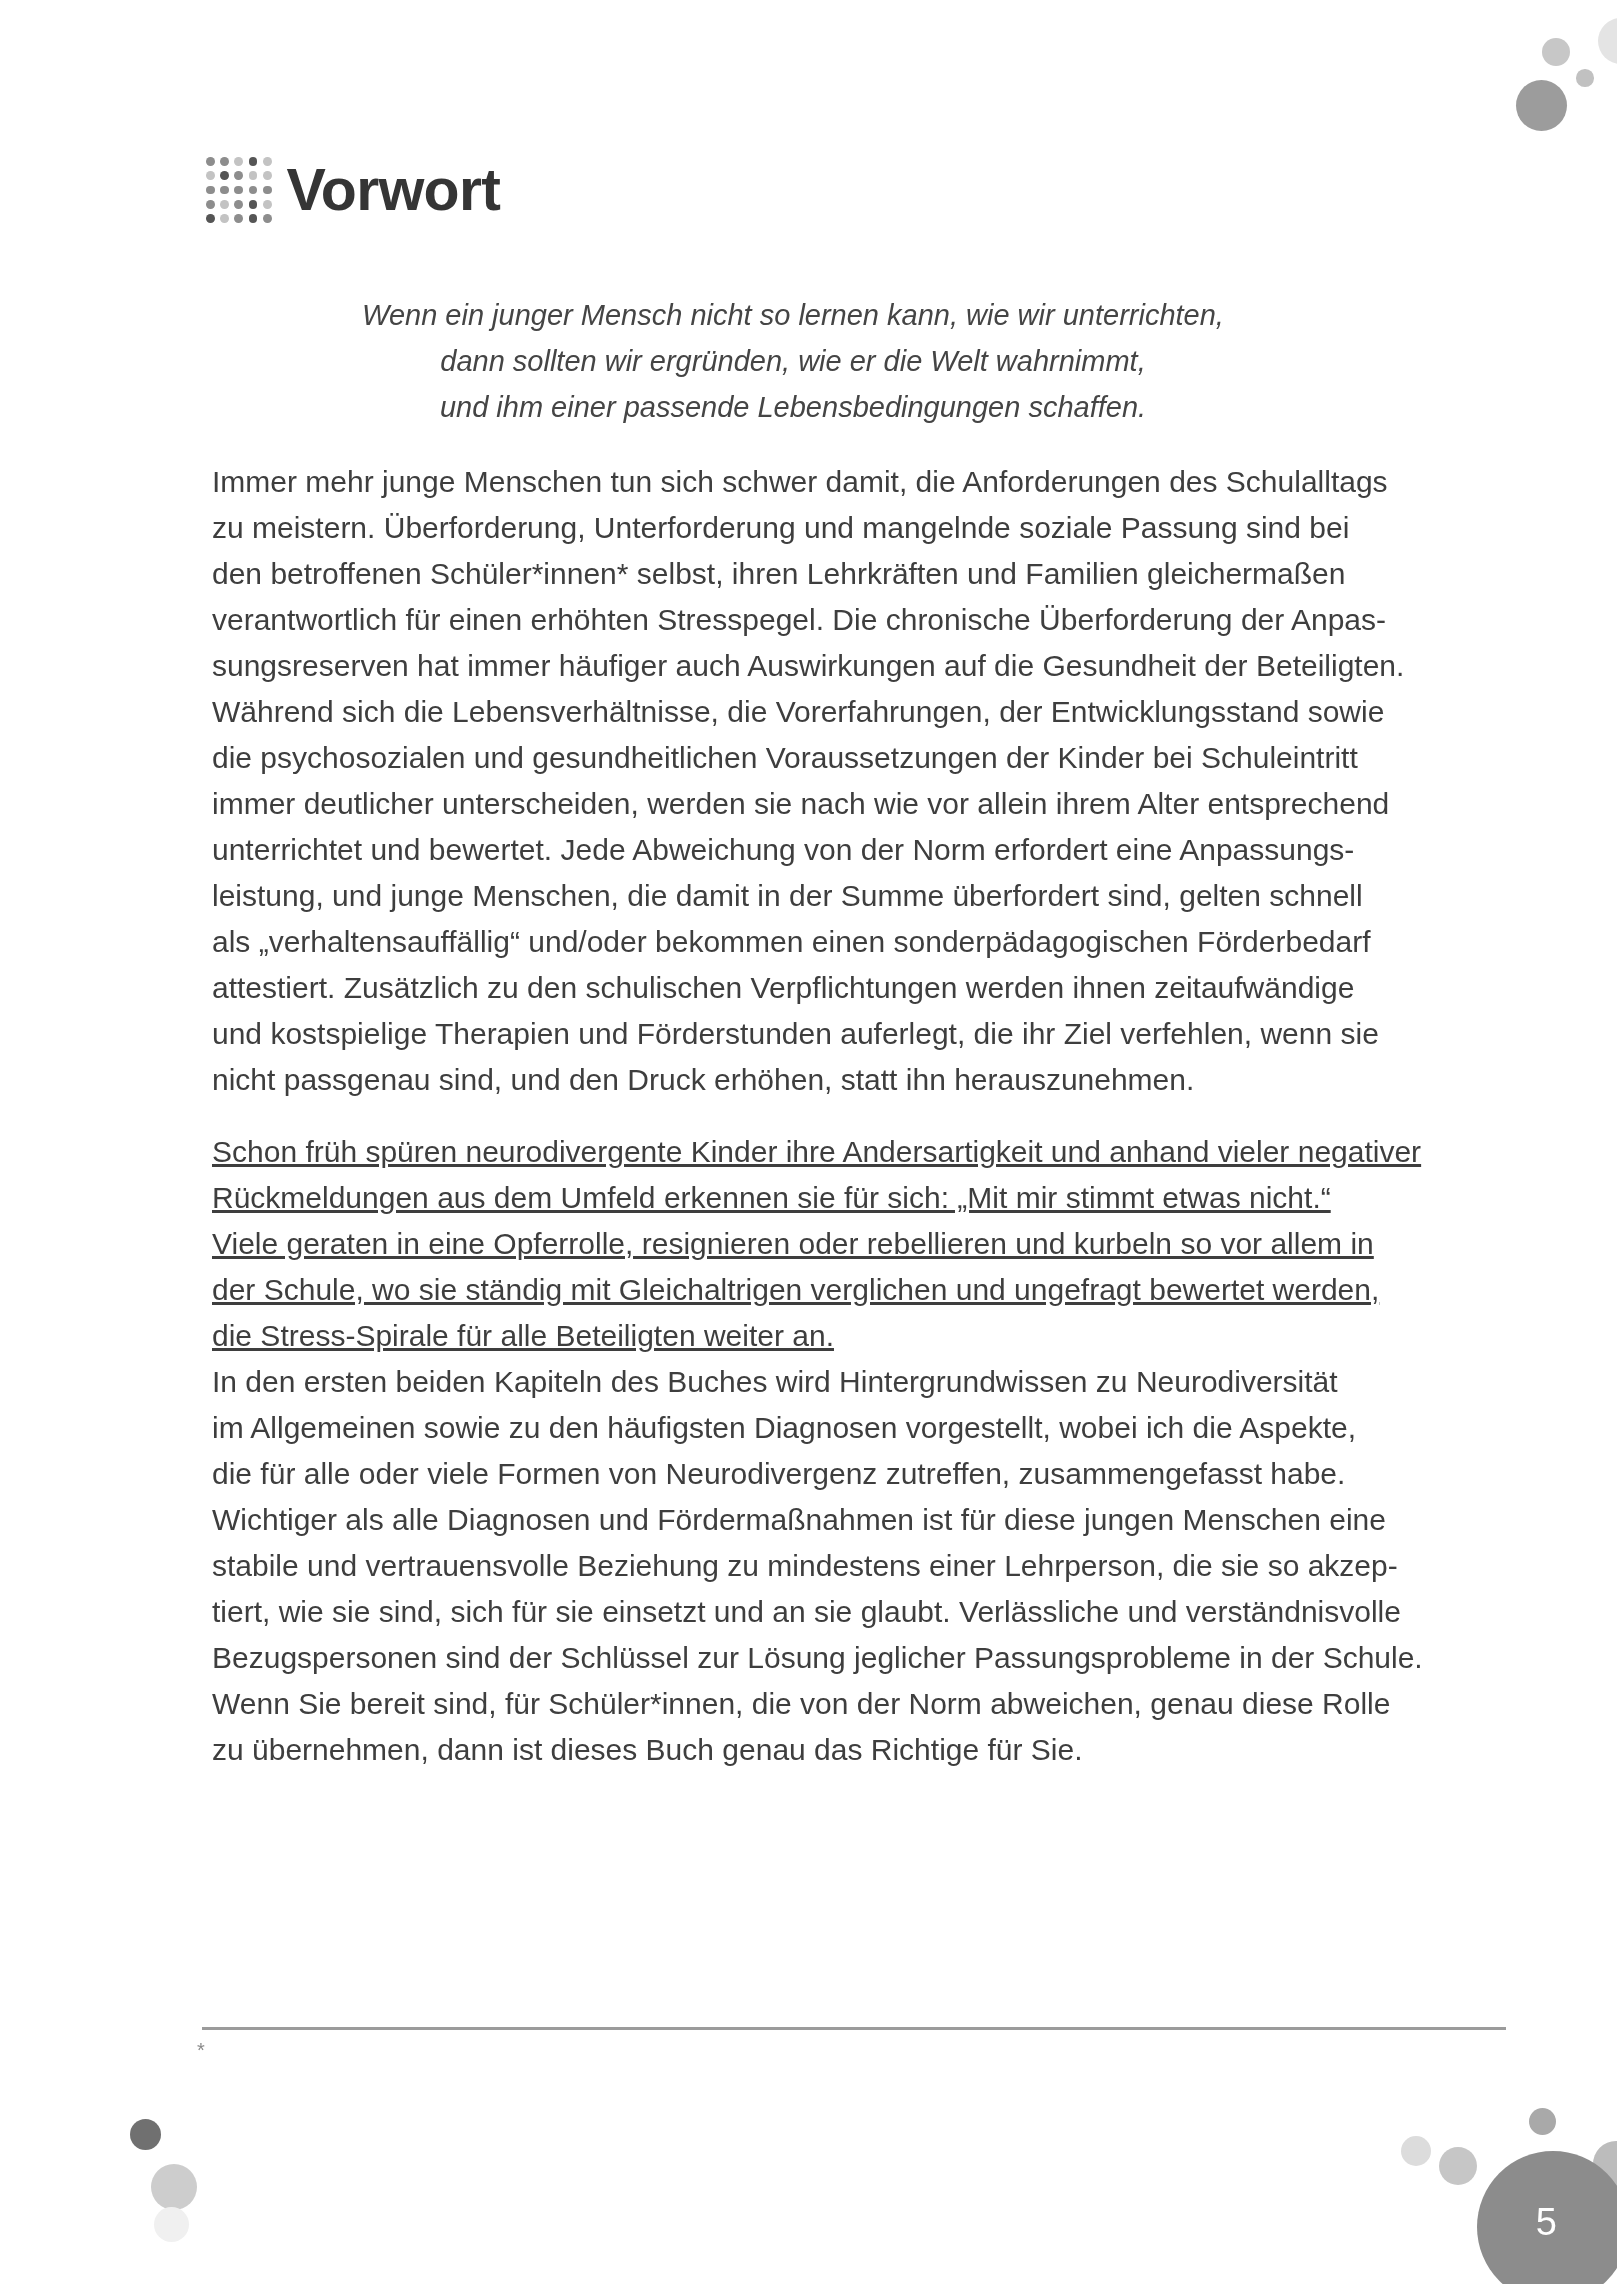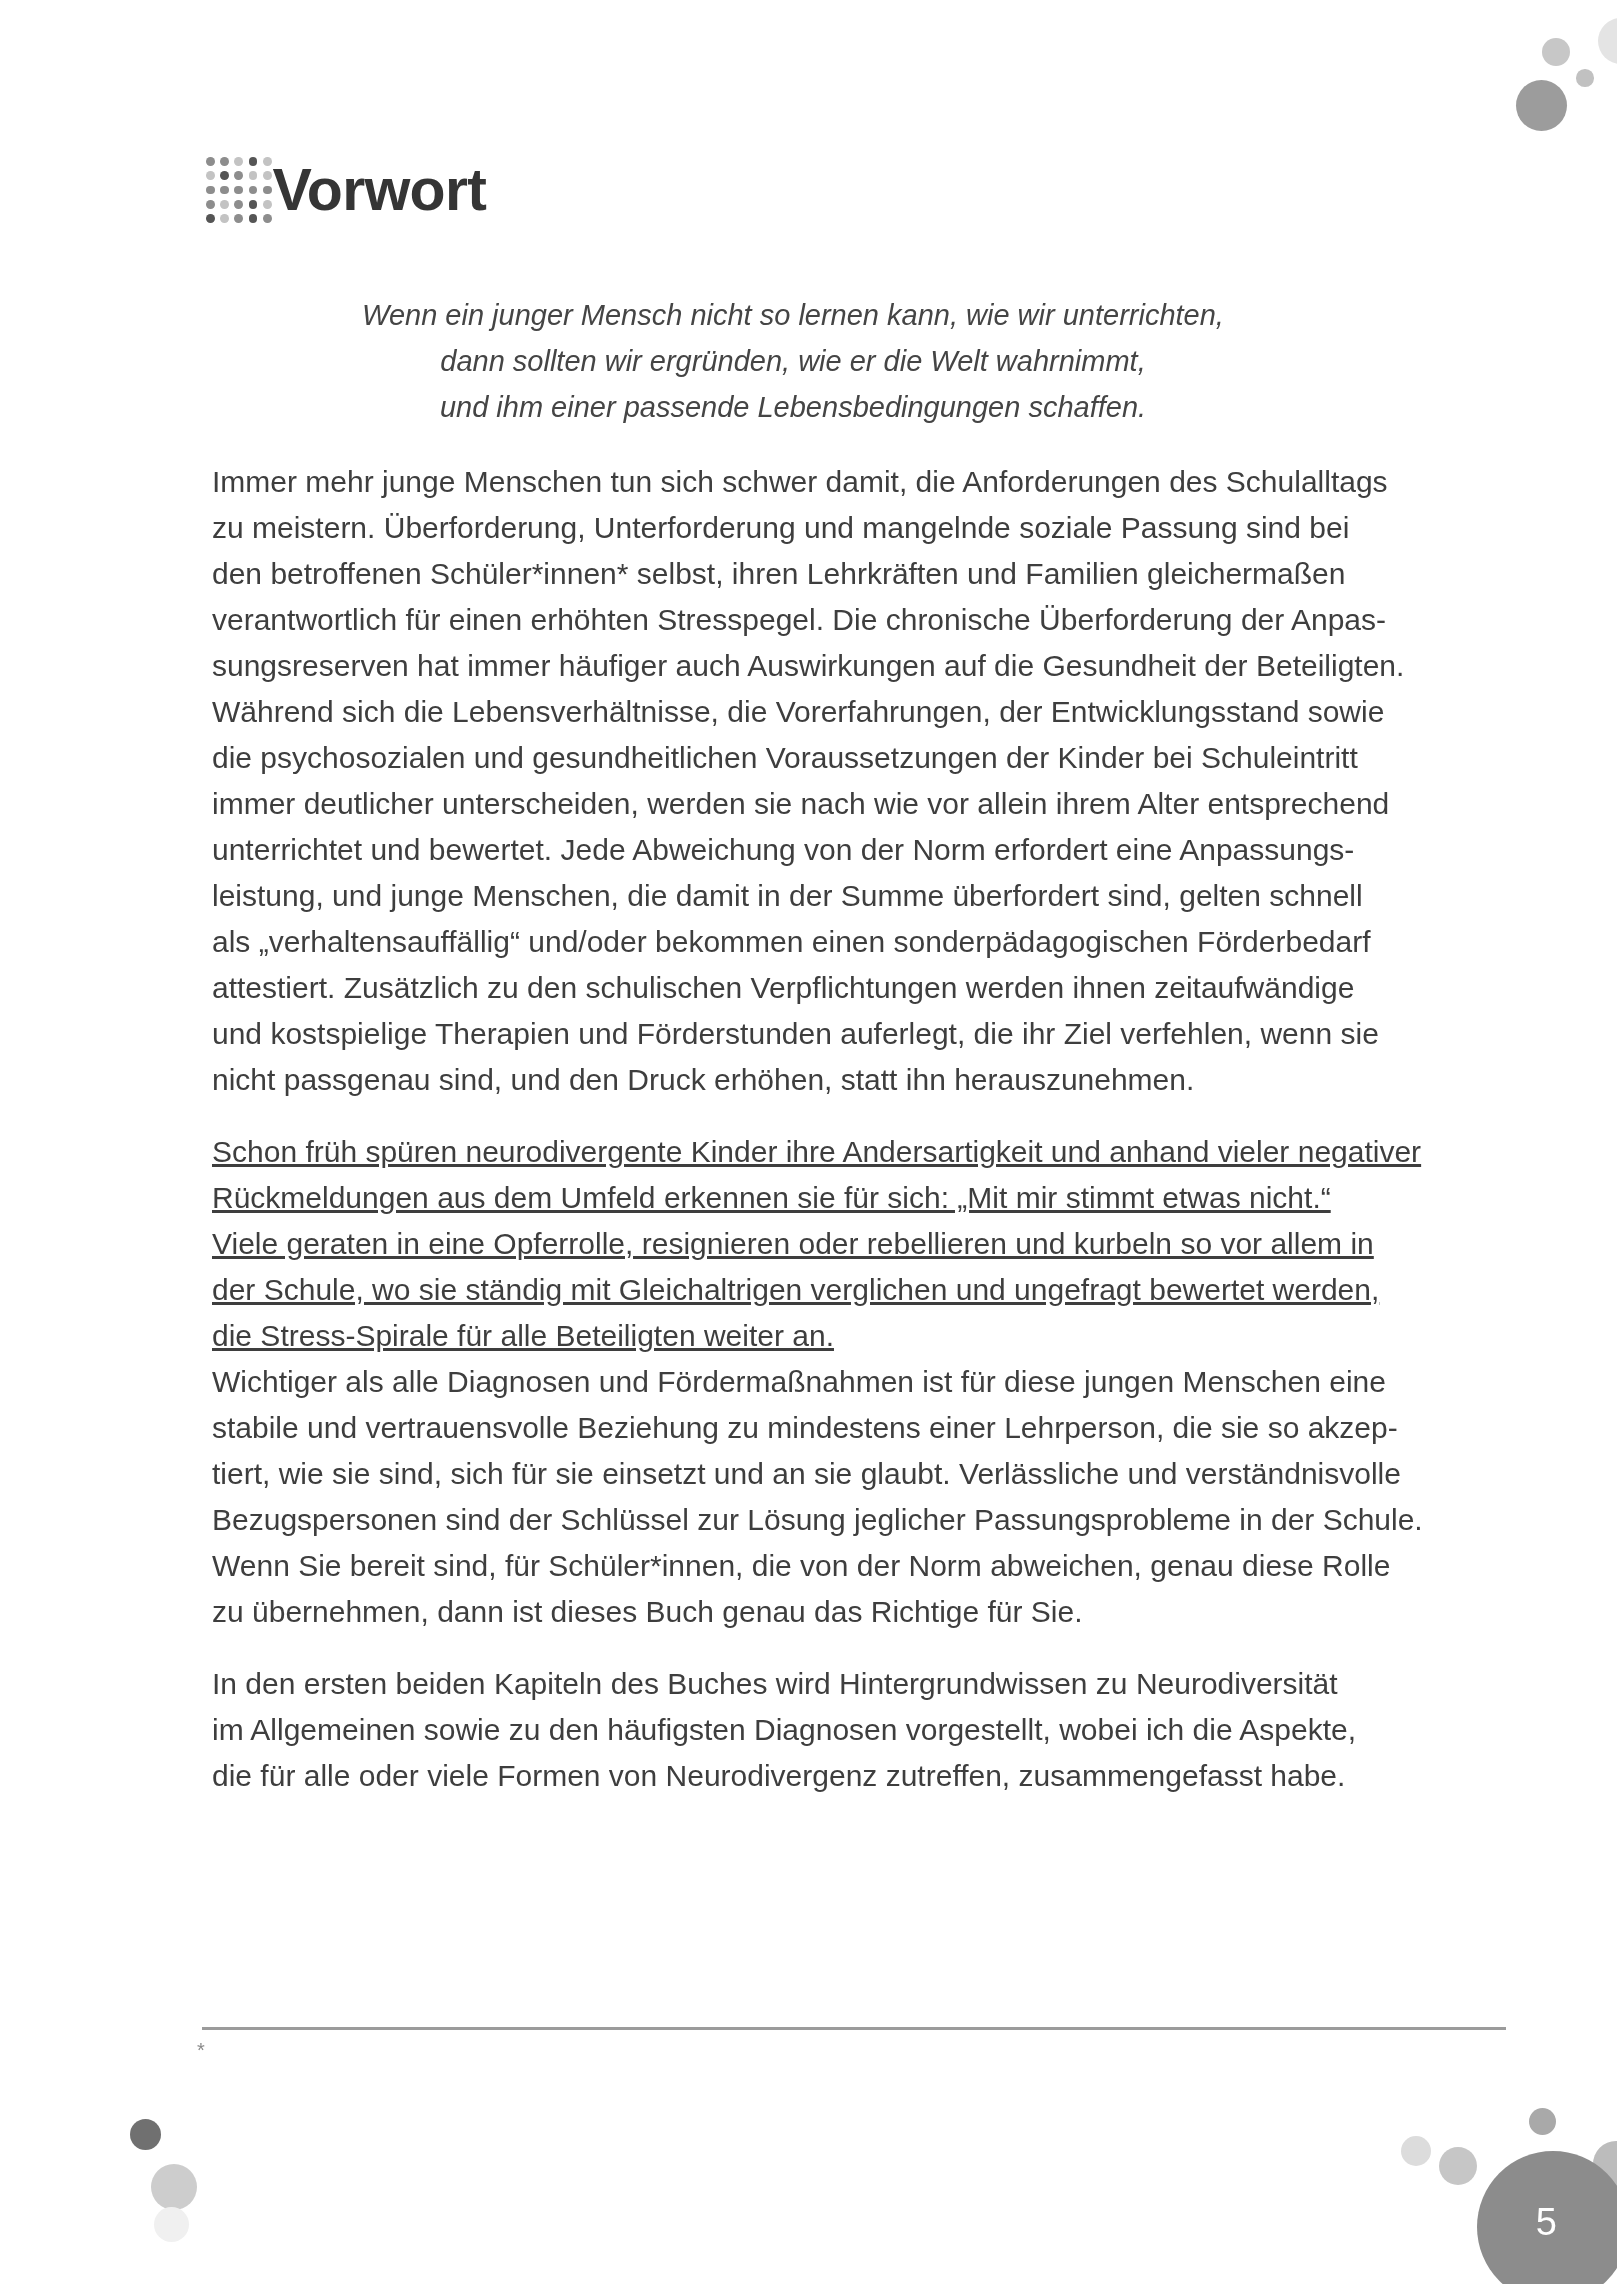--- a/index.html
+++ b/index.html
@@ -19,21 +19,21 @@
   .bl-a{left:130px;top:2119px;width:31px;height:31px;background:#707070;}
   .bl-b{left:151px;top:2164px;width:46px;height:46px;background:#cdcdcd;}
   .bl-c{left:154px;top:2207px;width:35px;height:35px;background:#f0f0f0;}
   .br-a{left:1401px;top:2136px;width:30px;height:30px;background:#dcdcdc;}
   .br-b{left:1439px;top:2147px;width:38px;height:38px;background:#c6c6c6;}
   .br-c{left:1529px;top:2108px;width:27px;height:27px;background:#a9a9a9;}
   .br-d{left:1593px;top:2141px;width:46px;height:46px;background:#bcbcbc;}
   
   .title-row{
     position:absolute;left:206px;top:156px;
-    display:flex;align-items:center;gap:1px;
+    display:flex;align-items:center;gap:15px;
   }
   .dot-grid{
     display:grid;
     grid-template-columns:repeat(5,8.8px);
     grid-auto-rows:8.8px;
     gap:5.4px;
   }
   .dot-grid .dot{display:block;border-radius:50%;width:8.8px;height:8.8px;}
   .dot-grid .d{background:#555555;}
   .dot-grid .m{background:#8d8d8d;}
@@ -162,29 +162,29 @@
 leistung, und junge Menschen, die damit in der Summe überfordert sind, gelten schnell
 als „verhaltensauffällig“ und/oder bekommen einen sonderpädagogischen Förderbedarf
 attestiert. Zusätzlich zu den schulischen Verpflichtungen werden ihnen zeitaufwändige
 und kostspielige Therapien und Förderstunden auferlegt, die ihr Ziel verfehlen, wenn sie
 nicht passgenau sind, und den Druck erhöhen, statt ihn herauszunehmen.</p>
     <p class="para p2">Schon früh spüren neurodivergente Kinder ihre Andersartigkeit und anhand vieler negativer
 Rückmeldungen aus dem Umfeld erkennen sie für sich: „Mit mir stimmt etwas nicht.“
 Viele geraten in eine Opferrolle, resignieren oder rebellieren und kurbeln so vor allem in
 der Schule, wo sie ständig mit Gleichaltrigen verglichen und ungefragt bewertet werden,
 die Stress-Spirale für alle Beteiligten weiter an.</p>
+    <p class="para p4">In den ersten beiden Kapiteln des Buches wird Hintergrundwissen zu Neurodiversität
+im Allgemeinen sowie zu den häufigsten Diagnosen vorgestellt, wobei ich die Aspekte,
+die für alle oder viele Formen von Neurodivergenz zutreffen, zusammengefasst habe.</p>
     <p class="para p3">Wichtiger als alle Diagnosen und Fördermaßnahmen ist für diese jungen Menschen eine
 stabile und vertrauensvolle Beziehung zu mindestens einer Lehrperson, die sie so akzep-
 tiert, wie sie sind, sich für sie einsetzt und an sie glaubt. Verlässliche und verständnisvolle
 Bezugspersonen sind der Schlüssel zur Lösung jeglicher Passungsprobleme in der Schule.
 Wenn Sie bereit sind, für Schüler*innen, die von der Norm abweichen, genau diese Rolle
 zu übernehmen, dann ist dieses Buch genau das Richtige für Sie.</p>
-    <p class="para p4">In den ersten beiden Kapiteln des Buches wird Hintergrundwissen zu Neurodiversität
-im Allgemeinen sowie zu den häufigsten Diagnosen vorgestellt, wobei ich die Aspekte,
-die für alle oder viele Formen von Neurodivergenz zutreffen, zusammengefasst habe.</p>
   </main>
 
   <div class="fn-rule"></div>
   <div class="footnote">
     <span class="fn-marker">*</span>
   </div>
 
   <div class="page-circle">
     <span>5</span>
   </div>

